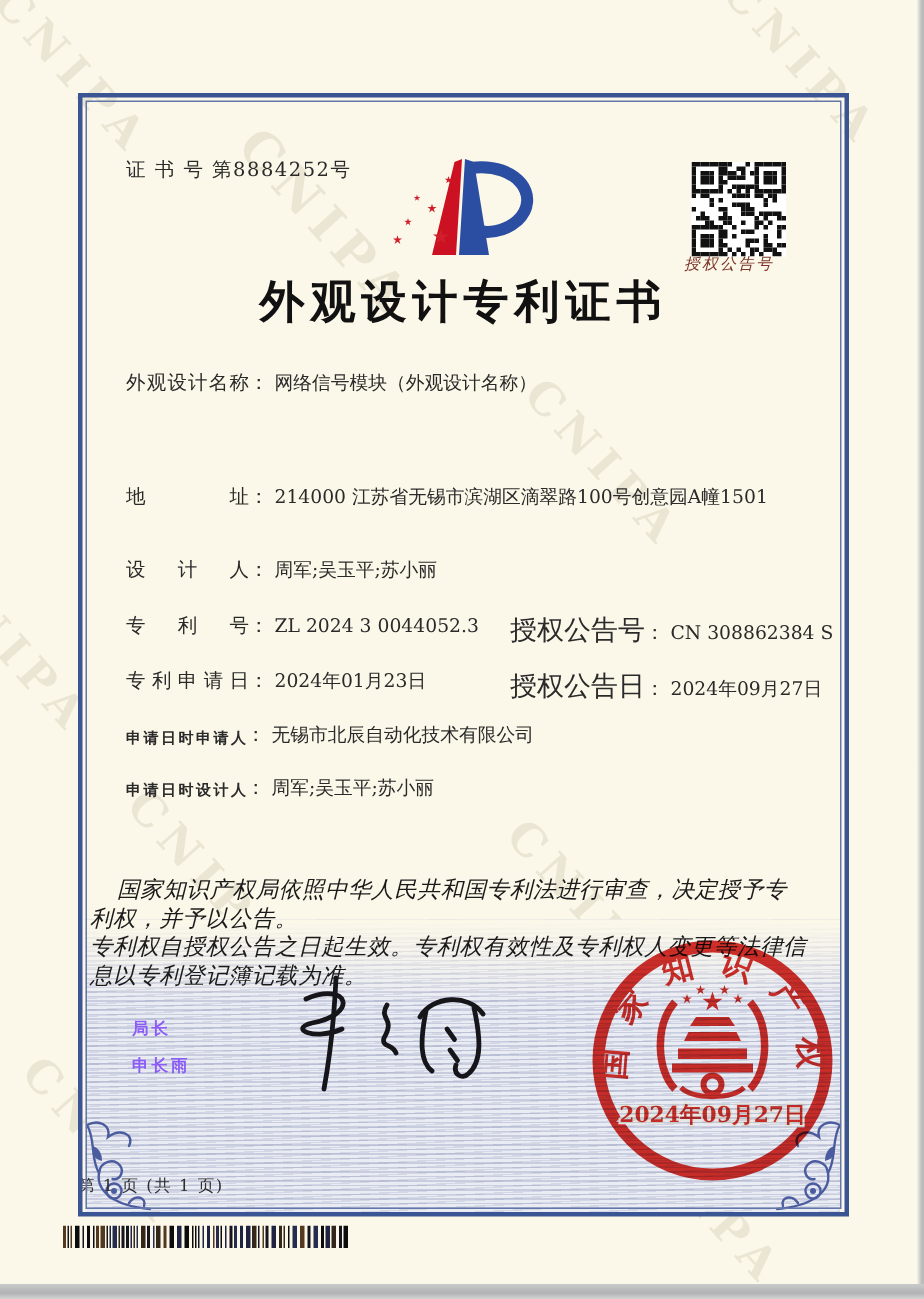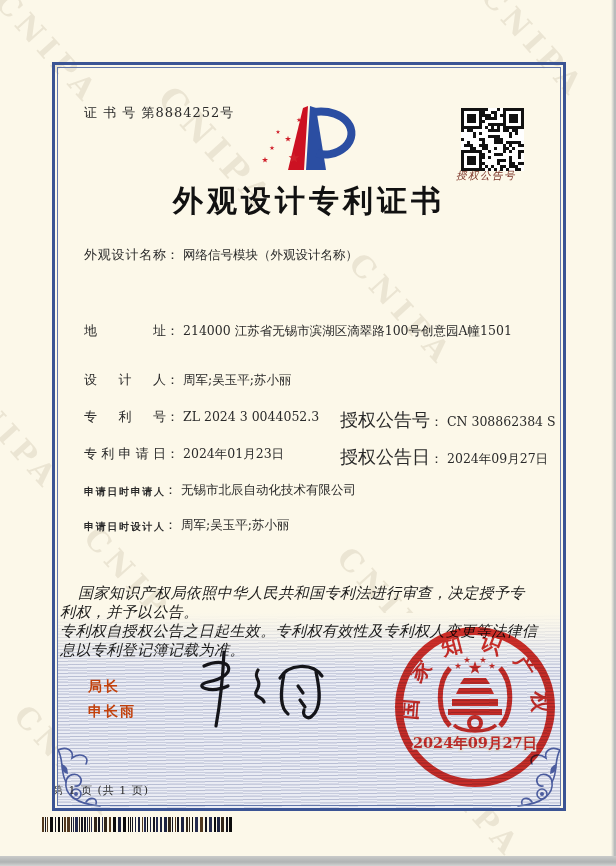--- a/index.html
+++ b/index.html
@@ -47,21 +47,21 @@
   .guilloche{position:absolute;left:57px;top:613px;width:503px;height:195px;z-index:2;
     background:
       repeating-linear-gradient(180deg,rgba(122,132,172,.30) 0 1px,rgba(122,132,172,0) 1px 3px),
       repeating-linear-gradient(177deg,rgba(122,132,172,.20) 0 1px,rgba(122,132,172,0) 1px 4px),
       #eaecf4;}
   .guilloche::before{content:"";position:absolute;left:0;top:0;width:100%;height:55px;
     background:linear-gradient(180deg,#fcf8e9,rgba(252,248,233,0));}
   .flourish{position:absolute;top:744px;z-index:3;width:46px;height:64px;}
   .flourish.fl-left{left:56px;}
   .flourish.fl-right{left:516px;transform:scaleX(-1);}
-  .director{position:absolute;left:88px;z-index:3;font-size:14px;color:#c2410c;font-weight:600;letter-spacing:2px;}
+  .director{position:absolute;left:88px;z-index:3;font-size:11px;color:#8b5cf6;font-weight:600;letter-spacing:2px;}
   .sig{position:absolute;left:182px;top:648px;z-index:4;}
   .seal{position:absolute;left:390px;top:622px;z-index:5;opacity:.95;mix-blend-mode:multiply;}
   .footer{position:absolute;left:52px;top:783px;width:514px;z-index:3;
     font-size:11px;color:#2e2e2e;letter-spacing:1px;}
   .barcode{position:absolute;left:42px;top:817px;width:190px;height:15px;z-index:3;}
 </style>
 </head>
 <body>
 
 <div class="page">

